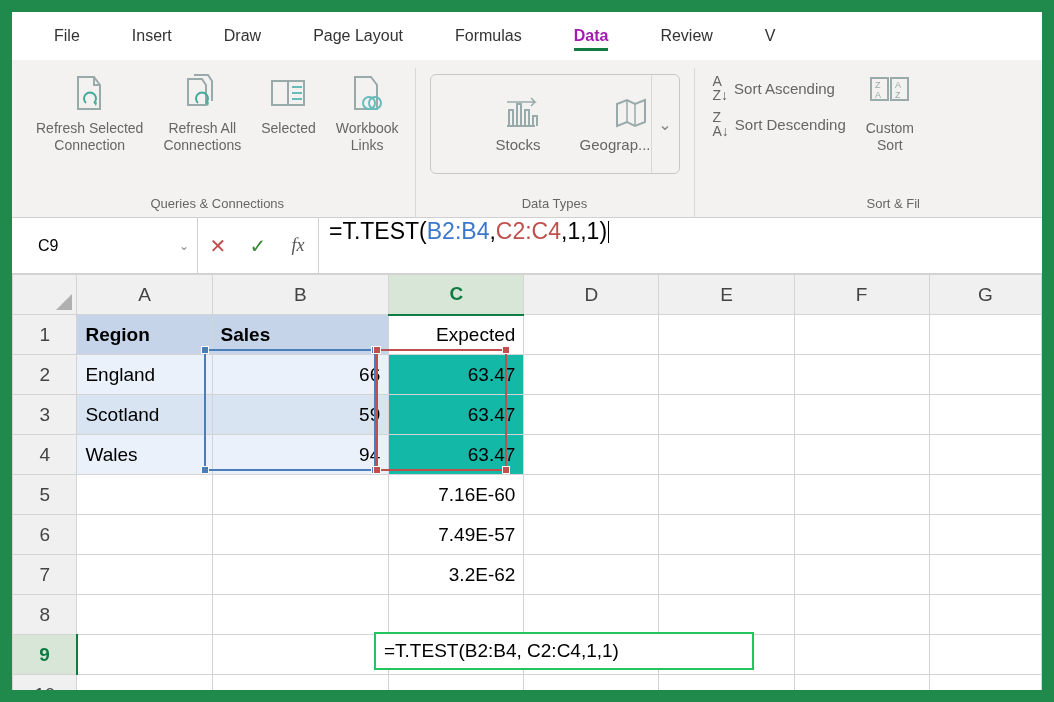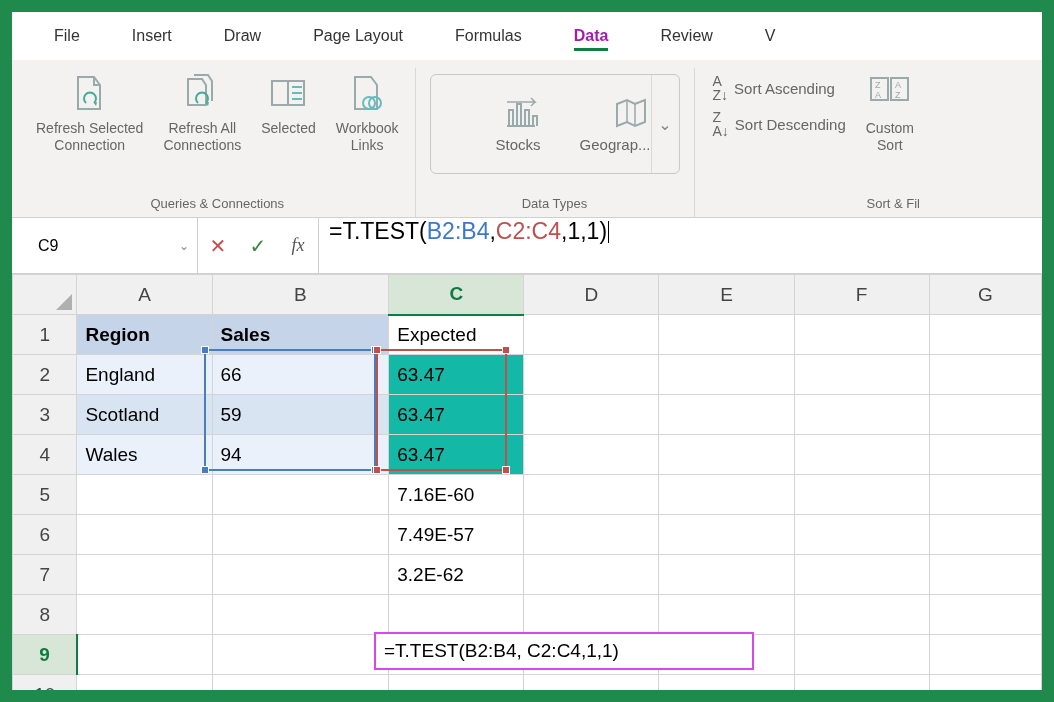--- a/index.html
+++ b/index.html
@@ -49,34 +49,34 @@
 .grid table { border-collapse: collapse; width: 100%; }
 .grid th, .grid td { border: 1px solid #d4d4d4; font-size: 19px; height: 40px; }
 .corner { width: 62px; background: #f0f0f0; position: relative; }
 .corner::after { content: ""; position: absolute; right: 4px; bottom: 4px; width: 0; height: 0; border-style: solid; border-width: 0 0 16px 16px; border-color: transparent transparent #b0b0b0 transparent; }
 .colhdr { background: #f0f0f0; text-align: center; color: #444; font-weight: normal; height: 34px !important; }
 .colhdr.active { background: #d8e6d8; color: #107c41; font-weight: 600; border-bottom: 2px solid #107c41; }
 .rowhdr { background: #f0f0f0; text-align: center; color: #444; width: 62px; font-weight: normal; }
 .rowhdr.active { background: #d8e6d8; color: #107c41; font-weight: 600; border-right: 2px solid #107c41; }
 .cell { background: #fff; padding: 0 8px; }
 .cell.txt { text-align: left; }
-.cell.num { }
+.cell.num { text-align: right; }
 .cell.bold { font-weight: 700; }
 .cell.hdrfill { background: #c5d4e8; }
 .cell.bluefill { background: #eaf1fa; }
 .cell.bluefill2 { background: #d8e4f2; }
 .cell.pinkfill { background: #14b8a6; }
 
 
 .range-blue { position: absolute; border: 2px solid #4a7ebb; pointer-events: none; }
 .range-red { position: absolute; border: 2px solid #c0504d; pointer-events: none; }
 .handle { position: absolute; width: 8px; height: 8px; border: 1px solid #fff; }
 .handle.blue { background: #4a7ebb; }
 .handle.red { background: #c0504d; }
-.active-box { position: absolute; border: 2px solid #d946ef; background: #fff; padding: 6px 8px; font-size: 19px; text-align: left; pointer-events: none; }
+.active-box { position: absolute; border: 2px solid #22c55e; background: #fff; padding: 6px 8px; font-size: 19px; text-align: left; pointer-events: none; }
 
 svg { display: block; }
 </style>
 </head>
 <body>
 
 <div class="window">
 
   <div class="tabs">
     <div class="tab">File</div>

